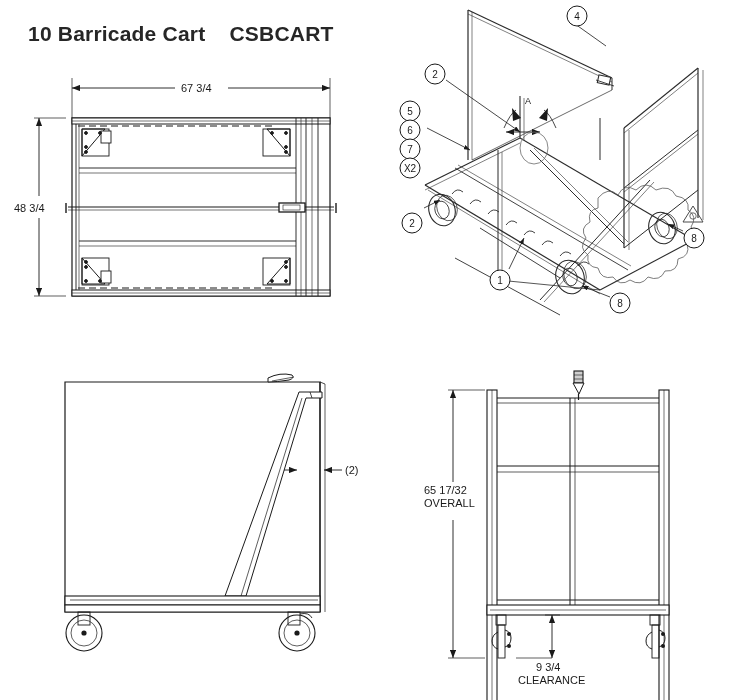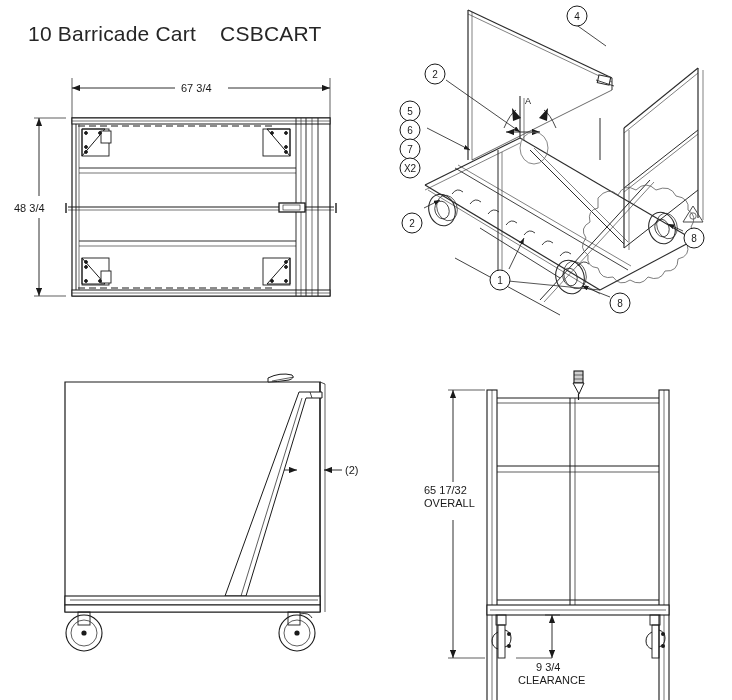--- a/index.html
+++ b/index.html
@@ -20,21 +20,21 @@
     left: 0; top: 0;
     width: 732px;
     height: 700px;
     background: #ffffff;
   }
   .title-text {
     position: absolute;
     left: 28px;
     top: 22px;
     font-size: 21px;
-    font-weight: normal;
+    font-weight: bold;
     letter-spacing: 0.2px;
     color: #262626;
     white-space: pre;
   }
   svg.dwg {
     position: absolute;
     left: 0;
     top: 0;
     width: 732px;
     height: 700px;

